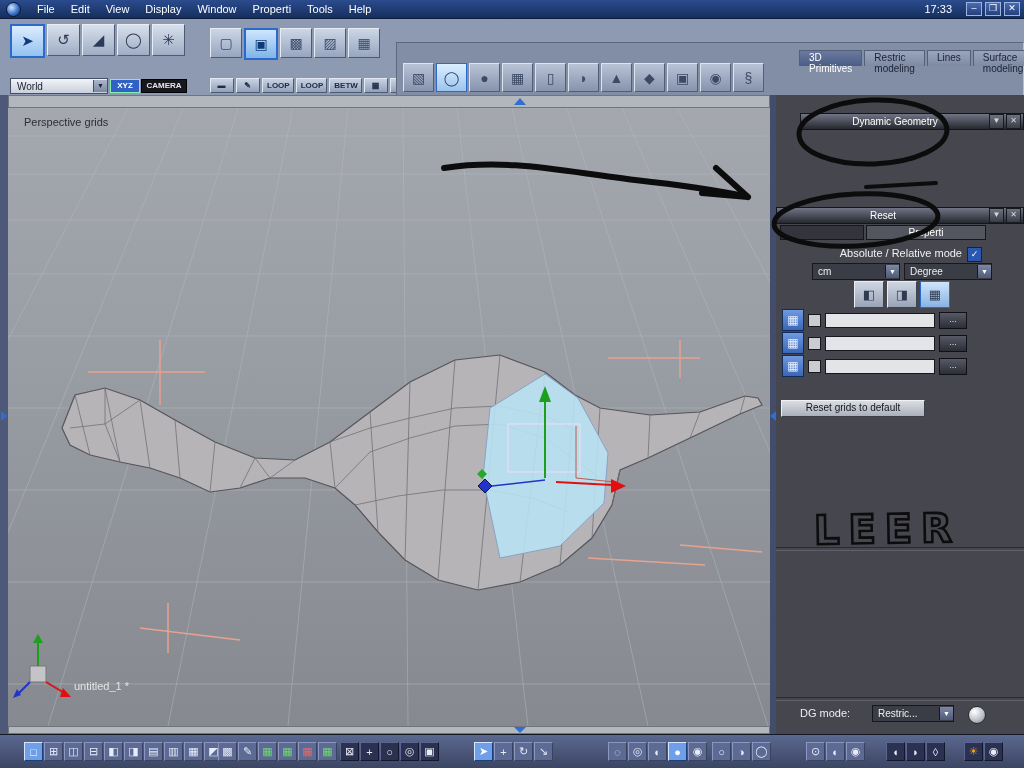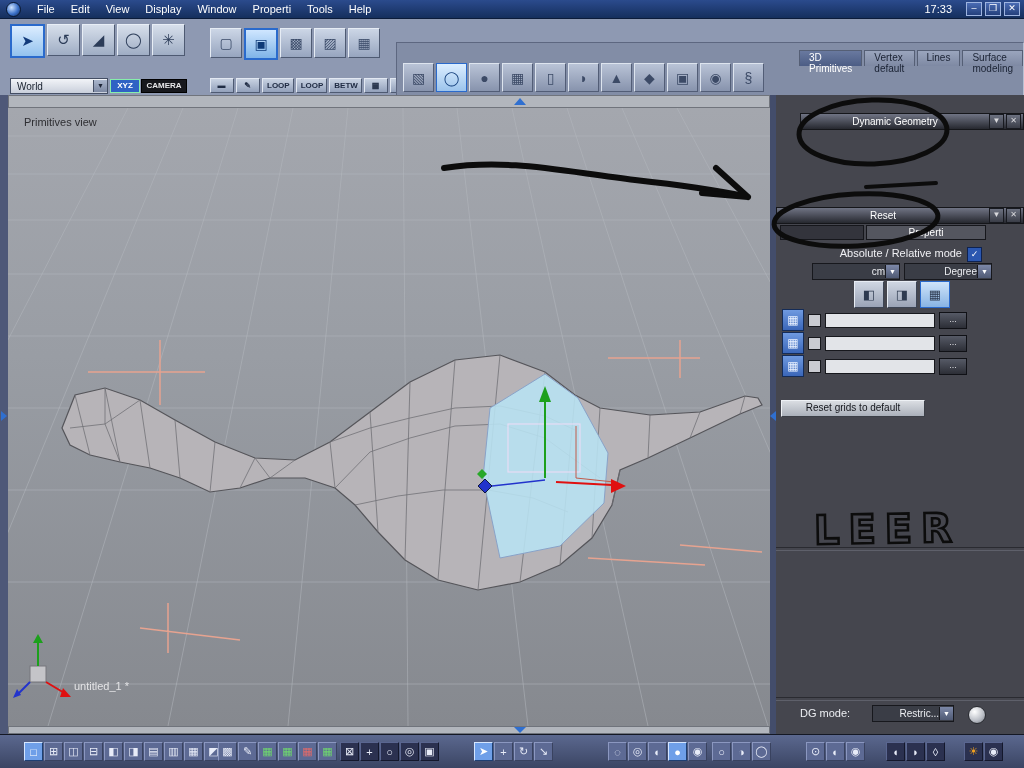--- a/index.html
+++ b/index.html
@@ -74,21 +74,21 @@
   .pbtn2{width:13px;height:13px;margin-right:2px;background:linear-gradient(#6c7180,#3a3d47);
          border:1px solid #181a20;color:#d8d8dc;font-size:8px;line-height:12px;text-align:center;}
   .ptab{position:absolute;height:15px;font-size:10px;color:#cfcfd6;background:#33343c;
         border:1px solid #16171c;text-align:center;line-height:14px;box-sizing:border-box;}
   .ptab.active{background:#54565f;color:#fff;}
   .modelabel{position:absolute;left:50px;top:152px;width:136px;font-size:11px;text-align:right;color:#f0f0f4;}
   .modecheck{position:absolute;left:191px;top:152px;width:13px;height:13px;background:#2b57b0;
              border:1px solid #0e2250;color:#fff;font-size:9px;line-height:12px;text-align:center;}
   .dsel{position:absolute;height:15px;background:#3a3d46;border:1px solid #17181d;color:#eceef2;
         font-size:10px;display:flex;align-items:center;}
-  .dsel>span:first-child{flex:1;padding-left:5px;text-align:right;}
+  .dsel>span:first-child{flex:1;padding-left:5px;}
   .darr{width:13px;height:13px;background:linear-gradient(#7c88a8,#505a74);border-left:1px solid #17181d;
         font-size:7px;line-height:13px;text-align:center;color:#fff;}
   .planes{position:absolute;left:78px;top:186px;display:flex;gap:3px;}
   .plbtn{width:28px;height:25px;background:linear-gradient(#cfd6e2,#9aa3b6);border:1px solid;
          border-color:#e8edf4 #3c4454 #3c4454 #e8edf4;color:#2e3a50;font-size:13px;
          display:flex;align-items:center;justify-content:center;}
   .plbtn.selected{background:linear-gradient(#cfe4fa,#88b4e4);border:1px solid #2a6acc;}
   .grow{position:absolute;left:6px;display:flex;align-items:center;gap:4px;}
   .gicon{width:20px;height:20px;background:linear-gradient(#6f9ae0,#3a66b8);border:1px solid #14складень;border:1px solid #142c58;
          color:#eaf2ff;font-size:12px;display:flex;align-items:center;justify-content:center;}
@@ -215,21 +215,21 @@
         <div class="ebtn">
         <span>◯</span>
           <span></span>
       </div>
       </div>
 
     <div class="recess">
       <div class="tabs">
 
       <div class="tab active">3D Primitives</div>
-          <div class="tab">Vertex default</div>
+          <div class="tab">Restric modeling</div>
           <div class="tab">Lines</div>
           <div class="tab">Surface modeling</div>
         </div>
       <div class="prims">
 
       <div class="pbtn">
             <span>▧</span>
           </div>
           <div class="pbtn selected">
             <span>◯</span>
@@ -312,21 +312,21 @@
       <g>
         <rect x="22" y="558" width="16" height="16" fill="#c4c4c8" stroke="#77777d"></rect>
         <line x1="30" y1="558" x2="30" y2="532" stroke="#1ca01c" stroke-width="2"></line>
         <polygon points="30,526 25,535 35,535" fill="#1ca01c"></polygon>
         <line x1="38" y1="574" x2="58" y2="586" stroke="#e01010" stroke-width="2"></line>
         <polygon points="63,589 55,580 52,589" fill="#e01010"></polygon>
         <line x1="22" y1="574" x2="10" y2="586" stroke="#2233cc" stroke-width="2"></line>
         <polygon points="5,590 13,587 9,581" fill="#2233cc"></polygon>
       </g>
     </svg>
-    <div class="vplabel">Primitives view</div>
+    <div class="vplabel">Perspective grids</div>
     <div class="fname">untitled_1 *</div>
   </div>
 
   <div class="rpanel">
 
     <div class="phead" style="left:24px;top:18px;width:224px">
       <span class="ptitle">Dynamic Geometry</span>
       <span class="pbtn2">▼</span>
       <span class="pbtn2">✕</span>
     </div>

